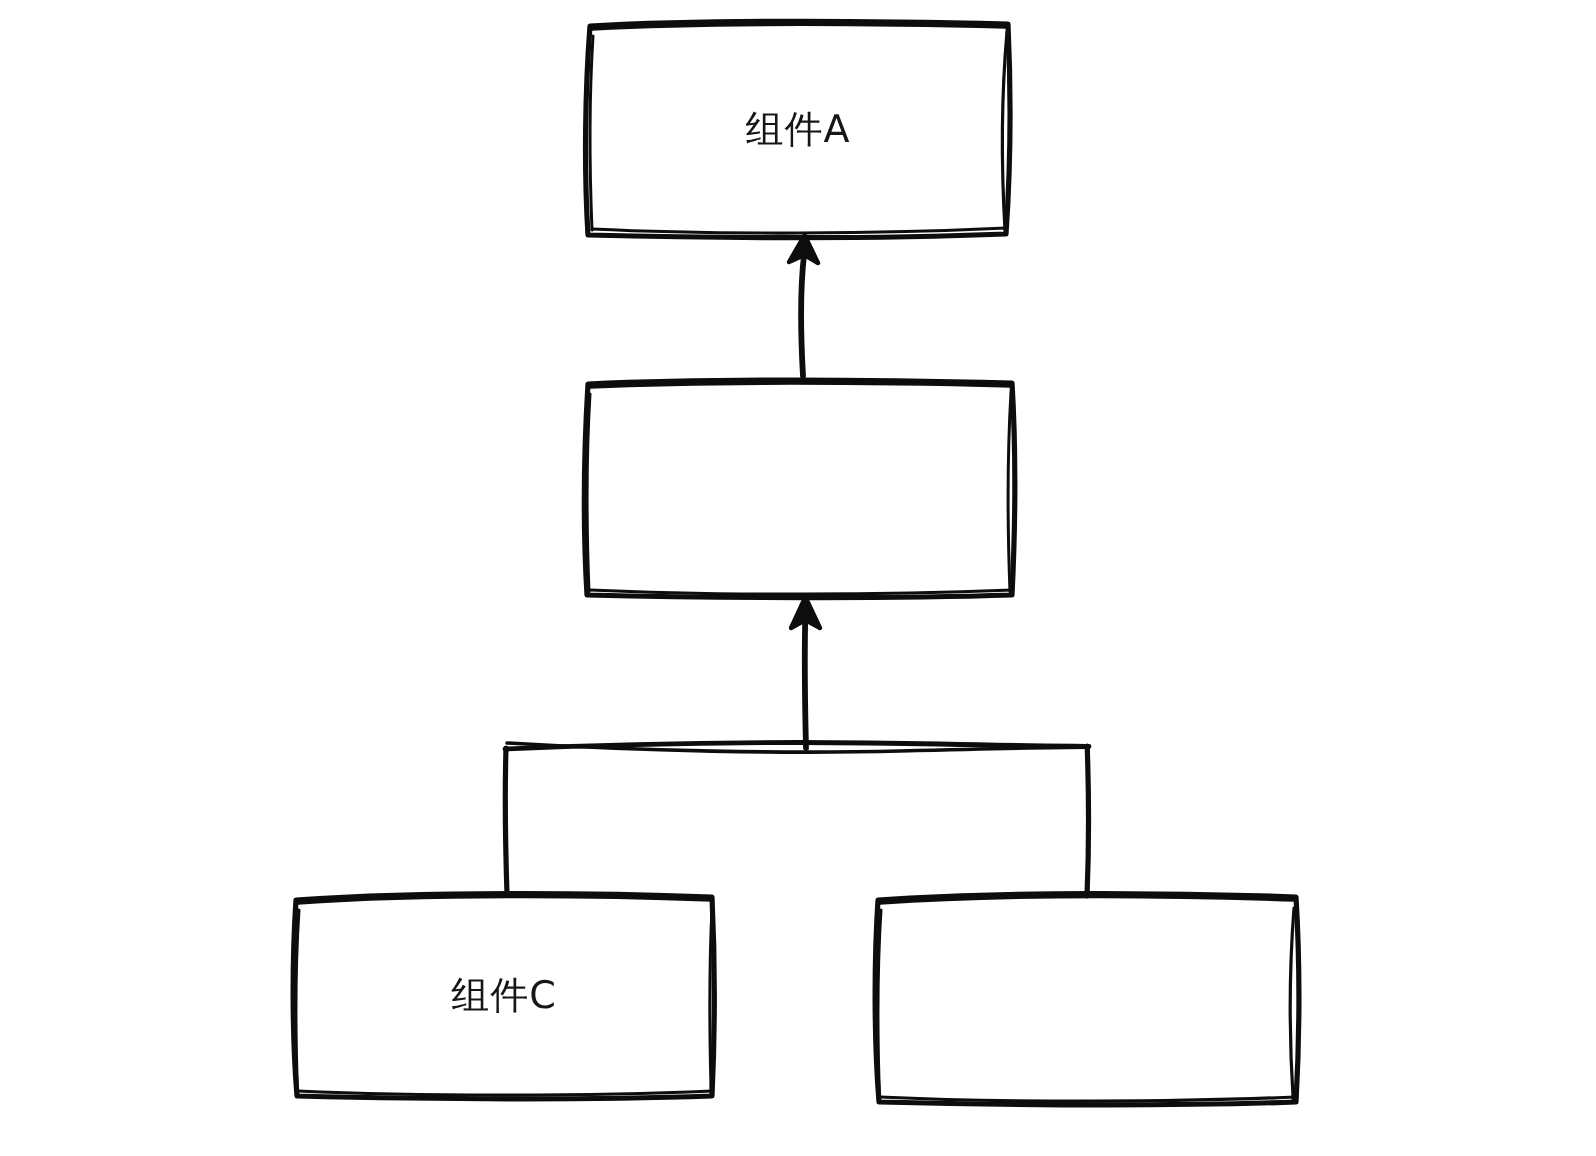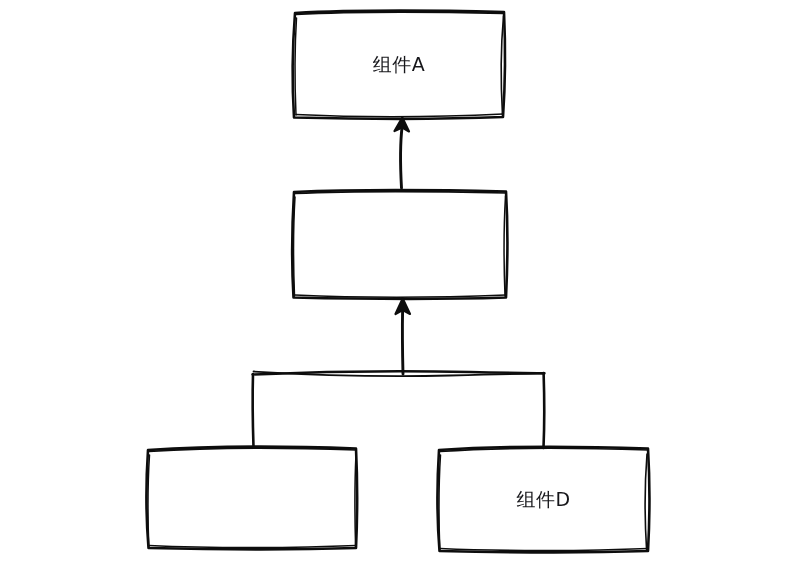--- a/index.html
+++ b/index.html
@@ -102,16 +102,16 @@
 
       <path d="M403,374 C402.4,350 402.2,330 402.6,310" fill="none" stroke="#0d0d0d" stroke-width="2.9" stroke-linecap="round"></path>
       <path d="M395.5,314 L402.7,298.5 L410,314 L402.7,310 Z" fill="#0d0d0d" stroke="#0d0d0d" stroke-width="2.2" stroke-linejoin="round"></path>
     </g>
 
   </svg>
 
   <div class="node-label" style="left:293px; top:11px; width:212px; height:107px;">组件A</div>
 
 
+  <div class="node-label" style="left:146px; top:447px; width:212px; height:102px;">组件C</div>
 
-  <div class="node-label" style="left:437px; top:447px; width:213px; height:105px;">组件D</div>
 
 </div>
 
 </body></html>

